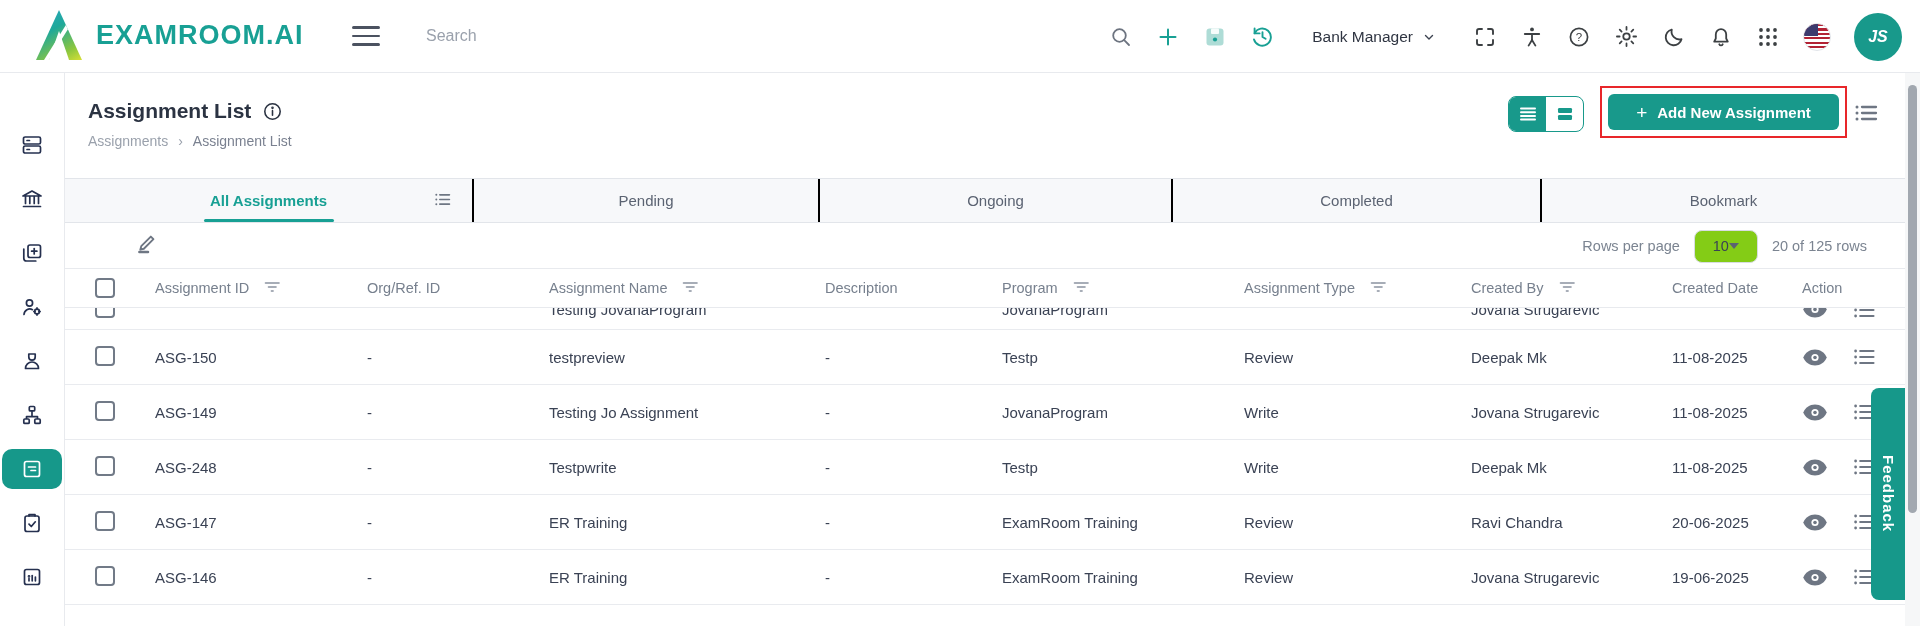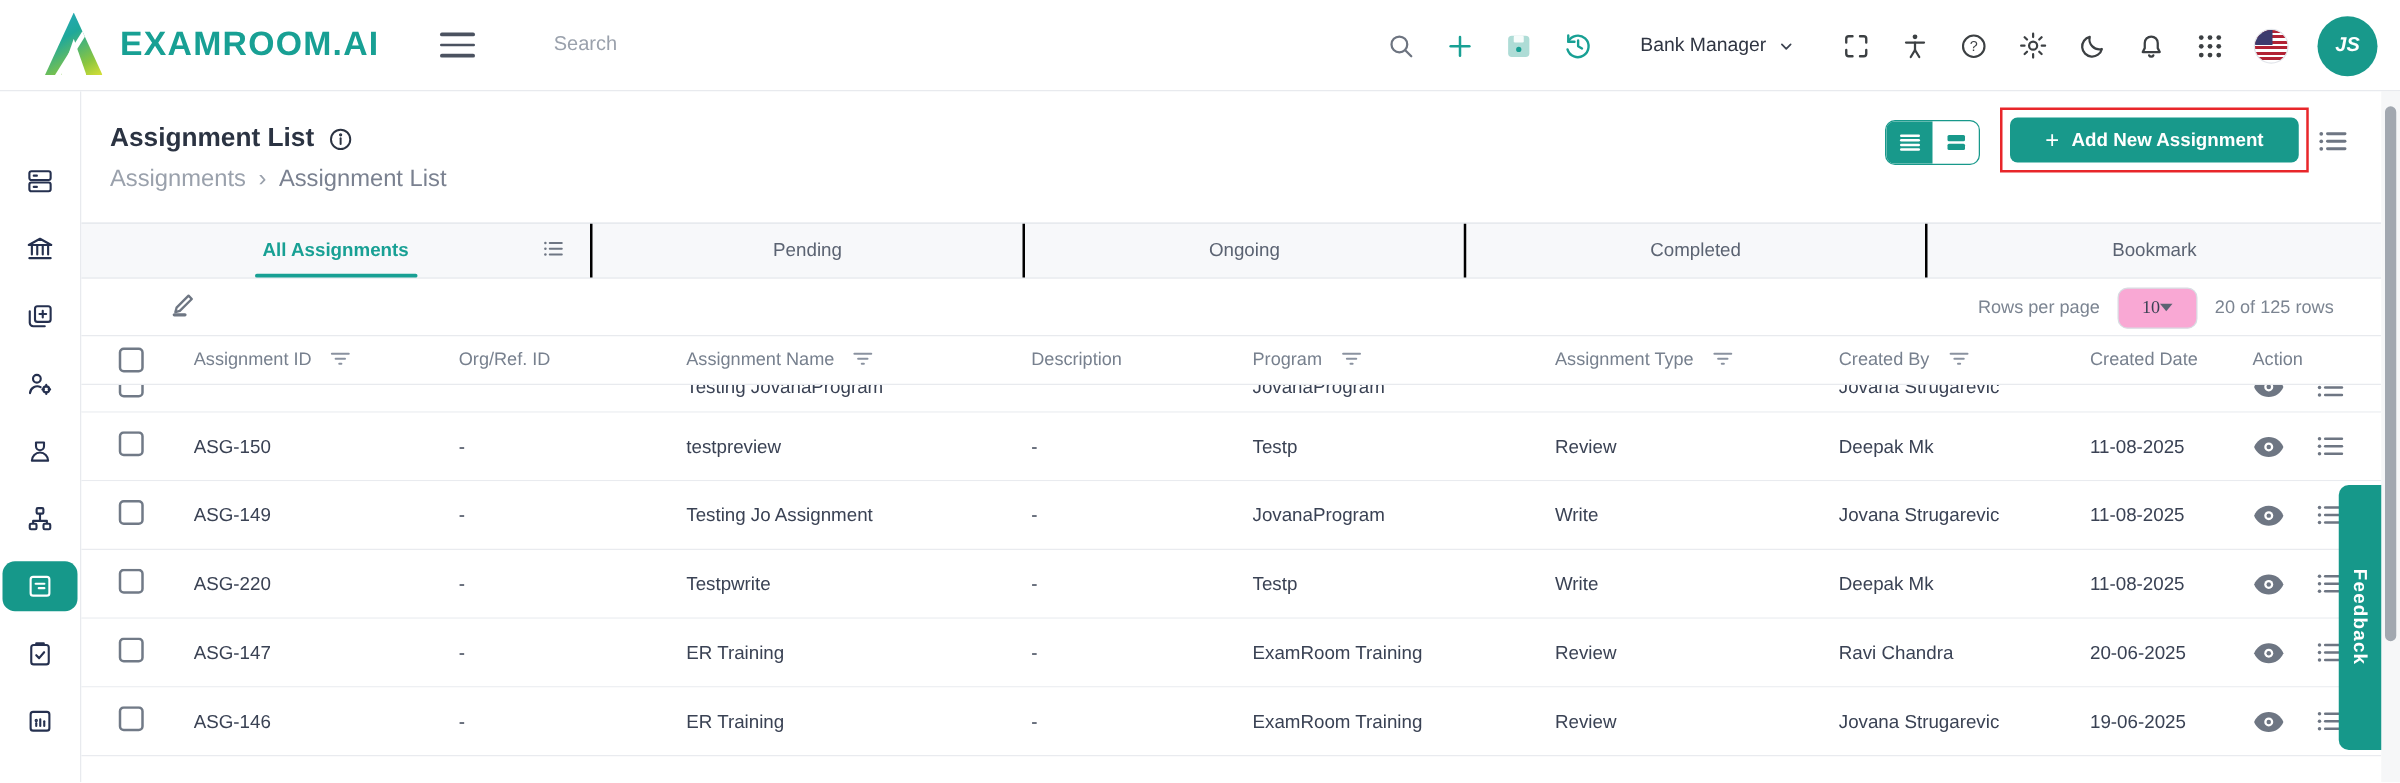--- a/index.html
+++ b/index.html
@@ -11,42 +11,42 @@
   .top-header { position:absolute; top:0; left:0; width:1920px; height:73px; background:#fff; border-bottom:1px solid #e8eaee; z-index:5; }
   .logo { position:absolute; left:36px; top:10px; display:flex; align-items:center; gap:14px; cursor:pointer; }
   .logo-tri { width:46px; height:50px; position:relative; clip-path:polygon(50% 0,0 100%,100% 100%);
     background:linear-gradient(150deg,#2aa9c4 0%,#1fa89a 38%,#8bc63f 78%,#d7df36 100%); }
   .logo-tri::after { content:''; position:absolute; left:50%; top:42%; transform:translateX(-50%);
     width:44%; height:58%; clip-path:polygon(50% 0,0 100%,100% 100%); background:#fff; }
   .logo-tri .slit { position:absolute; width:150%; height:4px; background:#fff; transform:rotate(-58deg); left:-24%; top:54%; }
   .logo-text { font-size:27px; font-weight:800; letter-spacing:1px; color:#18a094; }
   .hamburger { position:absolute; left:352px; top:26px; width:28px; height:20px; display:flex; flex-direction:column; justify-content:space-between; cursor:pointer; }
   .hamburger span { display:block; height:2.6px; background:#4b5260; border-radius:2px; }
-  .global-search { position:absolute; left:443px; top:18px; width:380px; height:36px; border:none; outline:none; font-size:16px; color:#3a4254; background:transparent; font-family:inherit; }
+  .global-search { position:absolute; left:426px; top:18px; width:380px; height:36px; border:none; outline:none; font-size:16px; color:#3a4254; background:transparent; font-family:inherit; }
   .global-search::placeholder { color:#9aa1ac; }
   .header-right { position:absolute; right:18px; top:0; height:73px; display:flex; align-items:center; gap:23px; }
   .hicon { display:flex; align-items:center; justify-content:center; cursor:pointer; }
   .role { display:flex; align-items:center; gap:9px; margin:0 14px; cursor:pointer; }
   .role-label { font-size:15.5px; color:#2f3542; font-weight:500; }
   .flag { width:28px; height:28px; border-radius:50%; position:relative; overflow:hidden; cursor:pointer;
     background:repeating-linear-gradient(#b22234 0 2.2px,#ffffff 2.2px 4.4px); border:1px solid #e2e5ea; }
   .flag::before { content:''; position:absolute; left:0; top:0; width:14px; height:12px; background:#3c3b6e; }
   .avatar { width:48px; height:48px; border-radius:50%; background:#18998b; color:#ffffff; font-size:16px; font-weight:600; display:flex; align-items:center; justify-content:center; cursor:pointer;font-style:italic; }
 
   
   .sidebar { position:absolute; left:0; top:73px; bottom:0; width:65px; background:#fff; border-right:1px solid #e8eaee; display:flex; flex-direction:column; align-items:center; padding-top:52px; gap:14px; z-index:4; }
   .side-item { width:60px; height:40px; display:flex; align-items:center; justify-content:center; border-radius:10px; cursor:pointer; }
   .side-item.active { background:#16988a; }
   .side-item svg { stroke:#25304f; }
   .side-item.active svg { stroke:#ffffff; }
 
   
   .page-title-row { position:absolute; left:88px; top:99px; display:flex; align-items:center; gap:11px; }
   .page-title { font-size:21px; font-weight:700; color:#2b3342; }
-  .breadcrumb { position:absolute; left:88px; top:133px; display:flex; align-items:center; gap:10px; font-size:19px; color:#9aa1ac; }
+  .breadcrumb { position:absolute; left:88px; top:133px; display:flex; align-items:center; gap:10px; font-size:14px; color:#9aa1ac; }
   .crumb-current { color:#7a8190; }
   .view-toggle { position:absolute; left:1508px; top:96px; width:76px; height:36px; border:1.5px solid #18998b; border-radius:8px; display:flex; overflow:hidden; background:#fff; }
   .vt-seg { flex:1; display:flex; align-items:center; justify-content:center; cursor:pointer; }
   .vt-seg.active { background:#18998b; }
   .annotation-box { position:absolute; left:1600px; top:86px; width:247px; height:52px; border:2.5px solid #e8262a; pointer-events:none; z-index:6; }
   .add-btn { position:absolute; left:1608px; top:94px; width:231px; height:36px; background:#18998b; color:#fff; border:none; border-radius:6px; font-size:15px; font-weight:600; font-family:inherit; display:flex; align-items:center; justify-content:center; gap:10px; cursor:pointer; }
   .add-btn .plus { font-size:19px; font-weight:400; line-height:1; }
   .top-list-icon { position:absolute; left:1852px; top:100px; cursor:pointer; }
 
   
@@ -56,21 +56,21 @@
   .tab:nth-child(1){width:409px} .tab:nth-child(2){width:346px} .tab:nth-child(3){width:353px} .tab:nth-child(4){width:369px} .tab:nth-child(5){width:363px}
   .tab.active { color:#18a094; font-weight:600; }
   .tab.active .tab-underline { position:absolute; bottom:0; left:50%; transform:translateX(-50%); width:130px; height:3.5px; background:#18a094; border-radius:2px; content:''; display:block; }
   .tab-underline { display:none; }
   .tab-menu-icon { position:absolute; right:20px; top:50%; transform:translateY(-50%); cursor:pointer; }
 
   
   .toolbar { position:absolute; left:65px; top:223px; width:1840px; height:45px; background:#fff; }
   .edit-icon { position:absolute; left:70px; top:7px; cursor:pointer; }
   .rows-cluster { position:absolute; right:38px; top:6px; height:34px; display:flex; align-items:center; gap:14px; font-size:14.5px; color:#7b8491; }
-  .page-size-select { width:64px; height:33px; border:1px solid #d8dce2; border-radius:8px; display:flex; align-items:center; justify-content:center; color:#3a4254; cursor:pointer; background:#f9a8d4;font-family:Liberation Serif, serif; }
+  .page-size-select { width:64px; height:33px; border:1px solid #d8dce2; border-radius:8px; display:flex; align-items:center; justify-content:center; color:#3a4254; cursor:pointer; background:#84cc16; }
   .caret-down { width:0; height:0; border-left:5px solid transparent; border-right:5px solid transparent; border-top:6px solid #5b6372; }
 
   
   .grid-row { display:grid; grid-template-columns:90px 212px 182px 276px 177px 242px 227px 201px 130px 1fr; align-items:center; }
   .thead-row { position:absolute; left:65px; top:268px; width:1840px; height:40px; border-top:1px solid #e8eaee; border-bottom:1px solid #e8eaee; background:#fff; }
   .hcell { display:flex; align-items:center; gap:15px; font-size:14.5px; color:#77808e; }
   .checkbox { display:inline-block; width:20px; height:20px; border:2px solid #717a87; border-radius:4px; background:#fff; margin-left:30px; cursor:pointer; }
   .tbody { position:absolute; left:65px; top:308px; width:1840px; }
   .partial-clip { height:22px; overflow:hidden; border-bottom:1px solid #e9ebef; position:relative; }
   .partial-clip .trow { margin-top:-26px; border-bottom:none; }
@@ -544,21 +544,21 @@
                 <line x1="8.2" y1="4" x2="21.5" y2="4"></line>
                 <line x1="8.2" y1="10" x2="21.5" y2="10"></line>
                 <line x1="8.2" y1="16" x2="21.5" y2="16"></line>
               </svg>
         </span>
       </div>
     </div>
 
     <div class="grid-row trow">
       <div class="cell"><span class="checkbox"></span></div>
-      <div class="cell">ASG-220</div>
+      <div class="cell">ASG-248</div>
       <div class="cell">-</div>
       <div class="cell">Testpwrite</div>
       <div class="cell">-</div>
       <div class="cell">Testp</div>
       <div class="cell">Write</div>
       <div class="cell">Deepak Mk</div>
       <div class="cell">11-08-2025</div>
       <div class="cell c-action">
         <span class="icon-btn">
           <svg width="26" height="19" viewBox="0 0 26 19">

